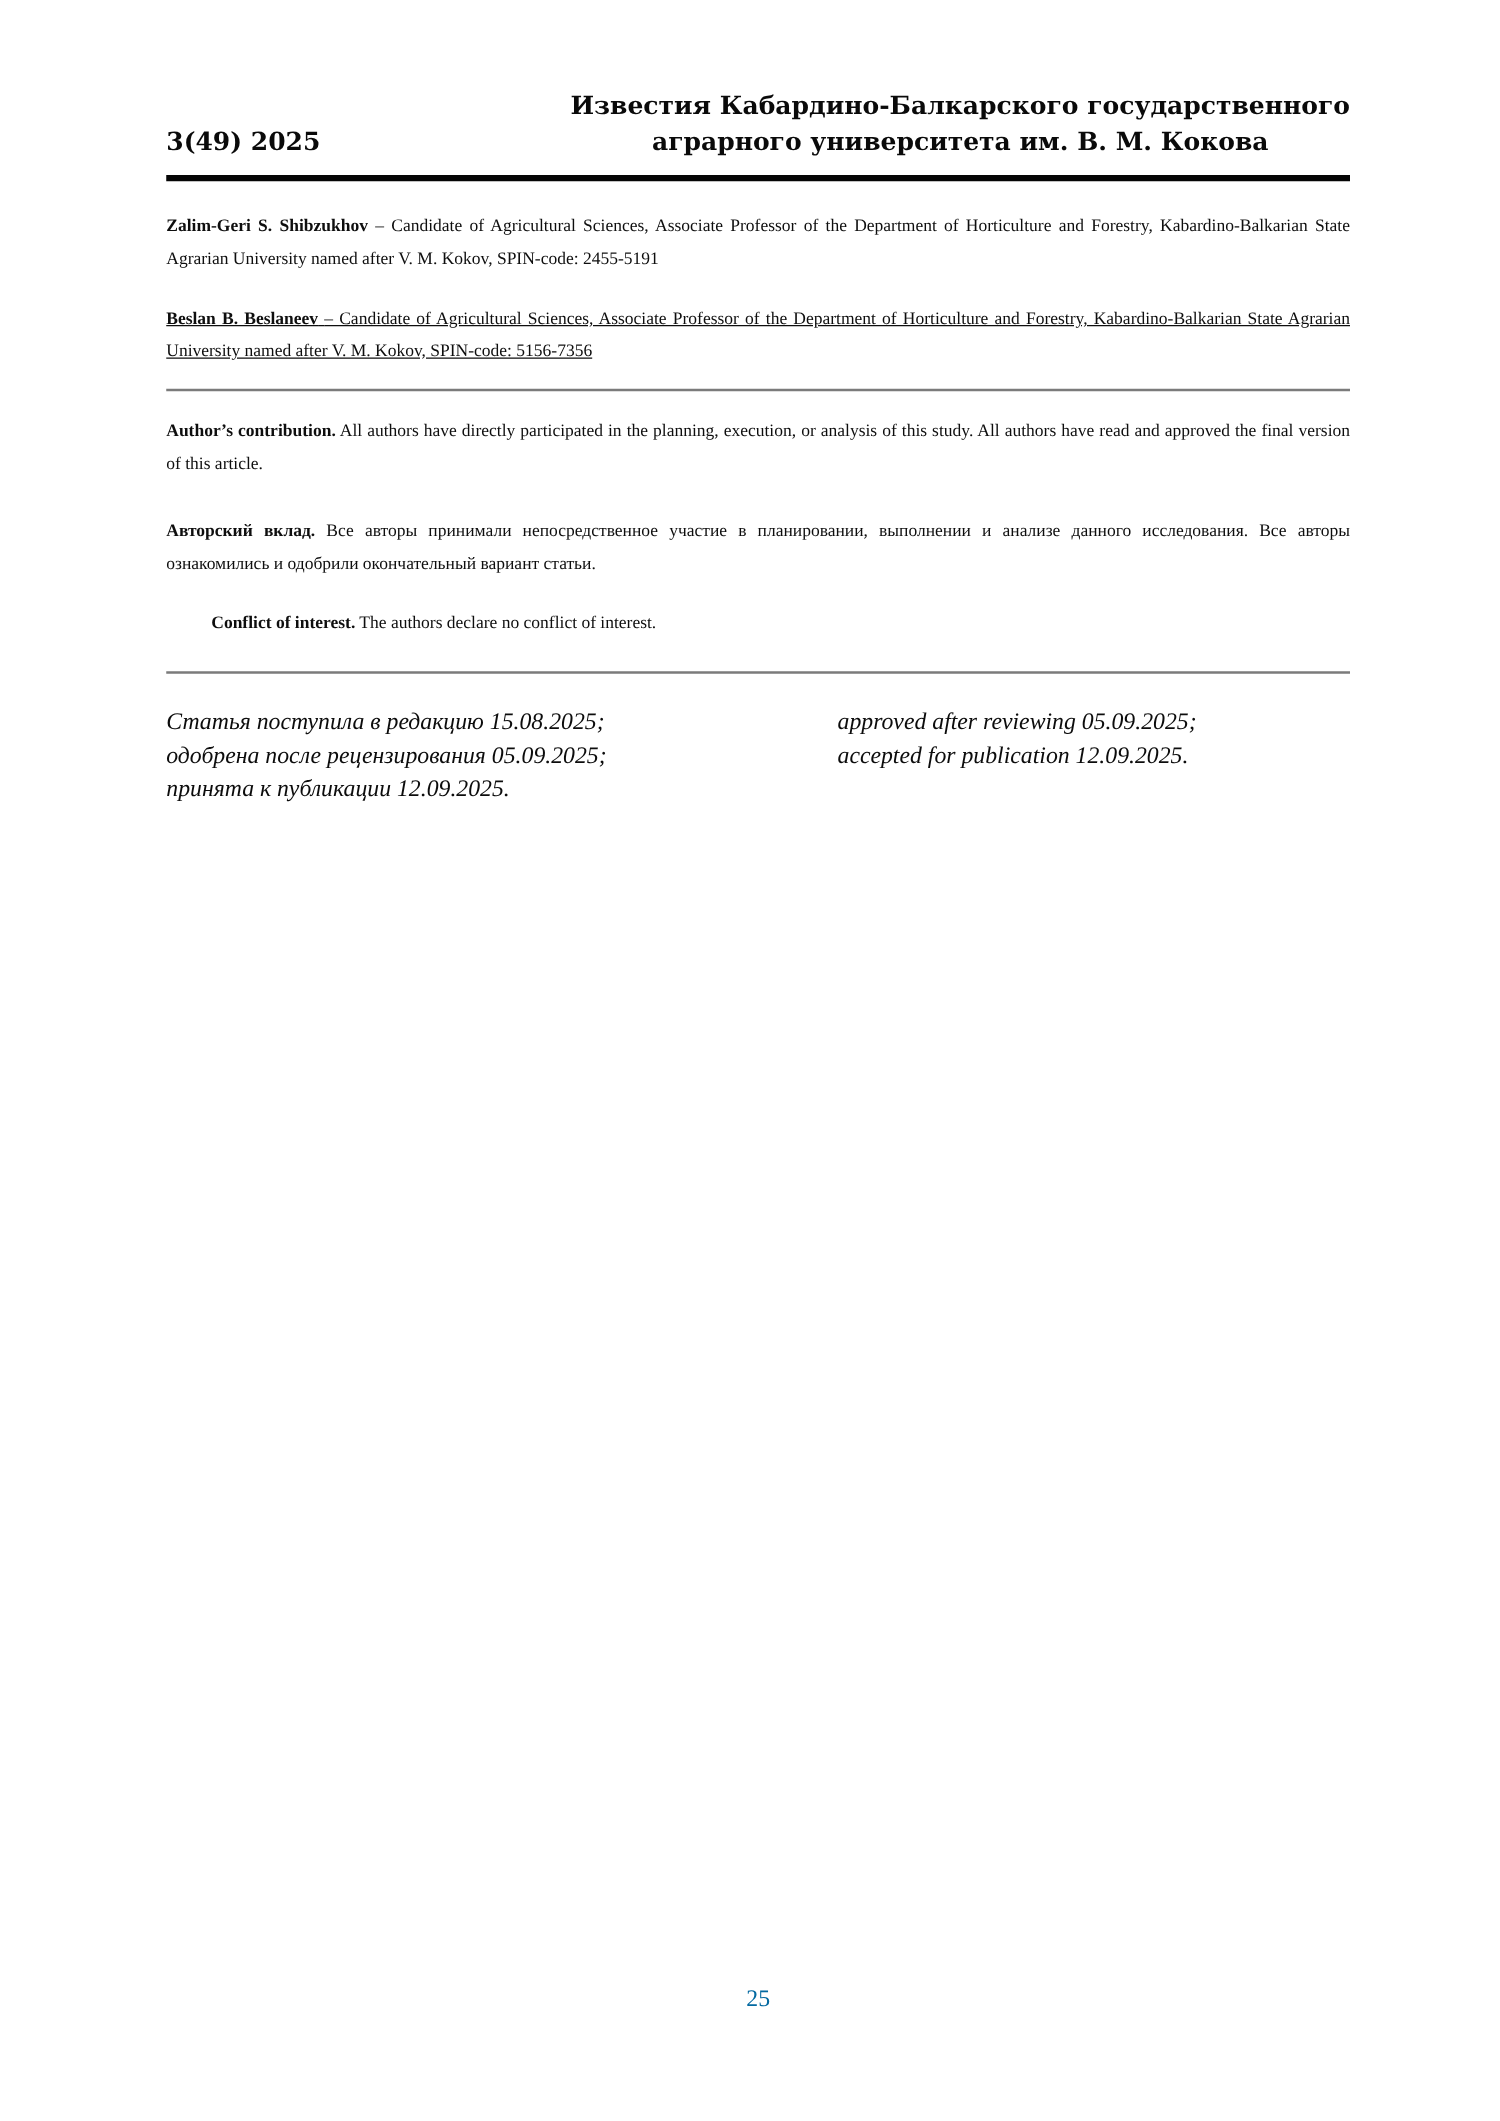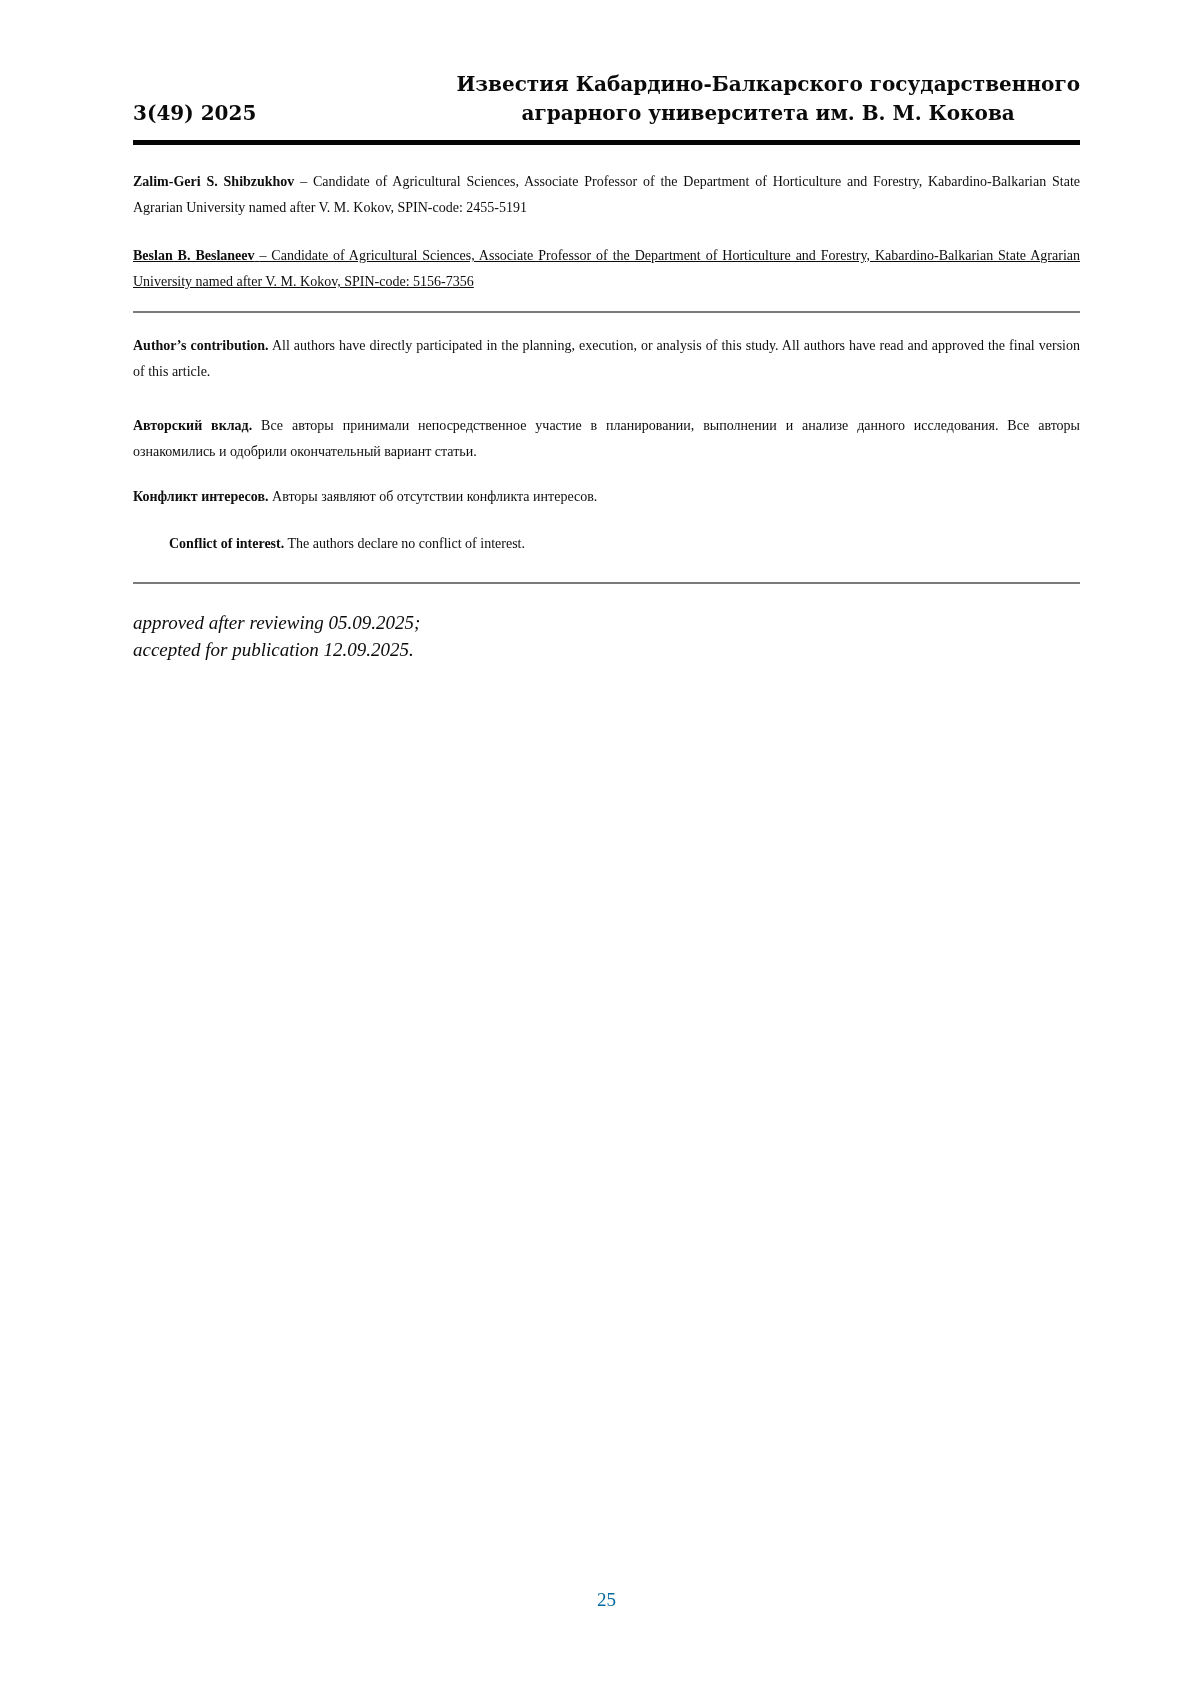--- a/index.html
+++ b/index.html
@@ -110,33 +110,34 @@
     <p class="para stmt-1">
       <b>Author’s contribution.</b>
       <span>All authors have directly participated in the planning, execution, or analysis of this study. All authors have read and approved the final version of this article.</span>
     </p>
 
     <p class="para stmt-0">
       <b>Авторский вклад.</b>
       <span>Все авторы принимали непосредственное участие в планировании, выполнении и анализе данного исследования. Все авторы ознакомились и одобрили окончательный вариант статьи.</span>
     </p>
 
-    <p class="para stmt-2">
-      <b>Конфликт интересов.</b>
-      <span>Авторы заявляют об отсутствии конфликта интересов.</span>
-    </p>
 
     <p class="para stmt-3">
       <b>Conflict of interest.</b>
       <span>The authors declare no conflict of interest.</span>
     </p>
 
     <div class="thin-rule second"></div>
 
     <div class="dates">
+      <div class="dates-col-ru">
+        <div>Статья поступила в редакцию 15.08.2025;</div>
+        <div>одобрена после рецензирования 05.09.2025;</div>
+        <div>принята к публикации 12.09.2025.</div>
+      </div>
       <div class="dates-col-en">
         <div>approved after reviewing 05.09.2025;</div>
         <div>accepted for publication 12.09.2025.</div>
       </div>
     </div>
 
   </div>
 
   <div class="page-number">25</div>
 </div>

